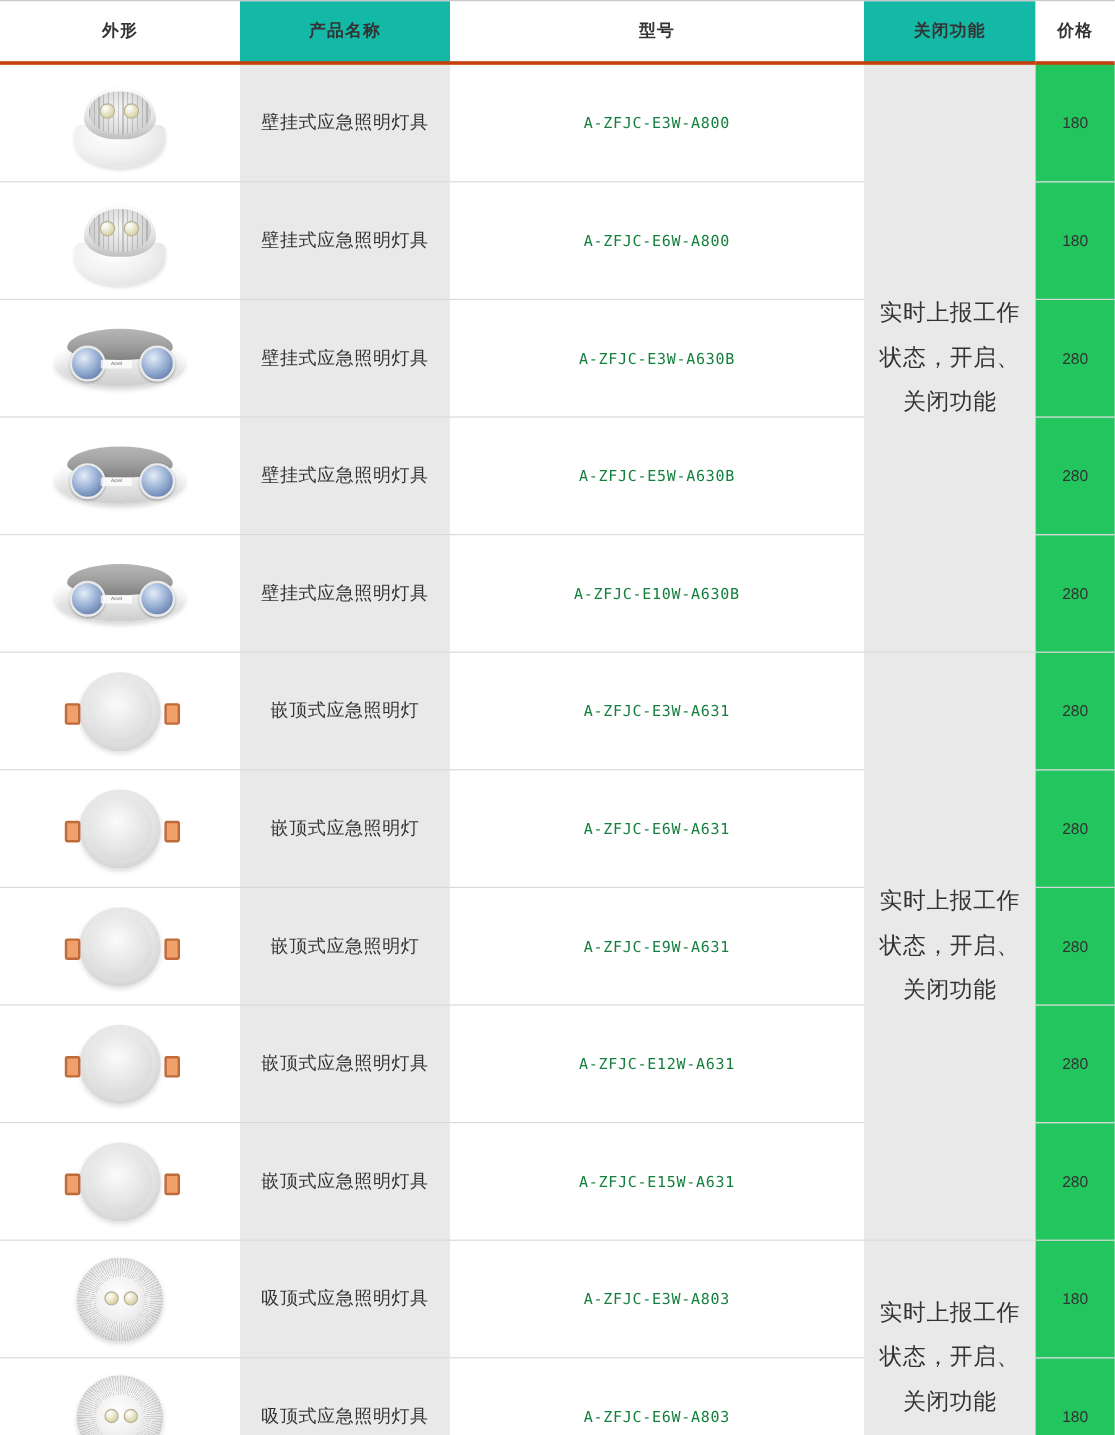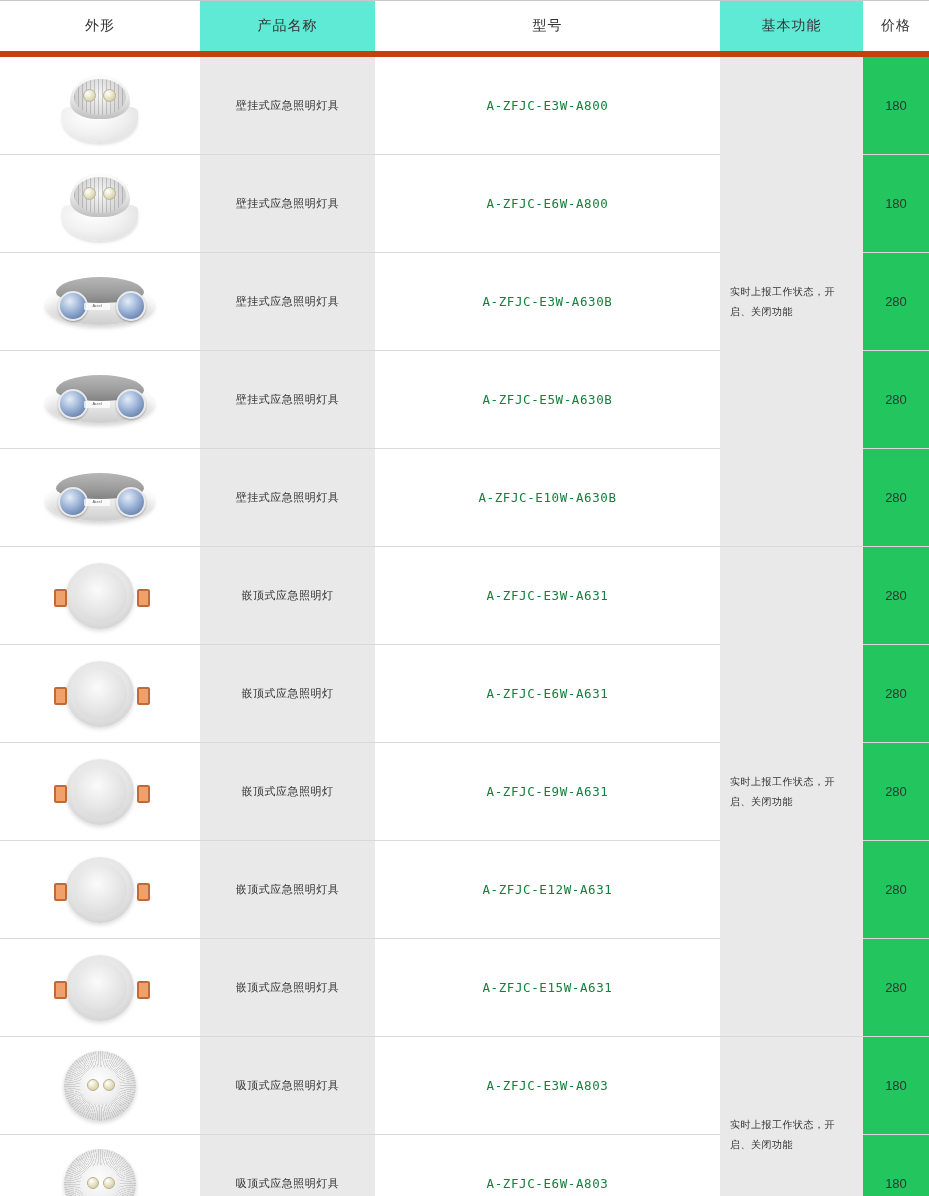--- a/index.html
+++ b/index.html
@@ -24,70 +24,70 @@
     border-collapse: collapse;
     table-layout: fixed;
   }
   table.product-table col.c-img    { width: 200px; }
   table.product-table col.c-name   { width: 175px; }
   table.product-table col.c-model  { width: 345px; }
   table.product-table col.c-func   { width: 143px; }
   table.product-table col.c-price  { width: 66px; }
 
   thead th {
-    font-weight: normal;
+    font-weight: bold;
     font-size: 14px;
     color: #333333;
     height: 48px;
     border-top: 1px solid #c8c8c8;
-    border-bottom: 6px solid #c2410c;
+    border-bottom: 3px solid #c2410c;
     text-align: center;
     vertical-align: middle;
     letter-spacing: 1px;
   }
   thead th.th-img,
   thead th.th-model,
   thead th.th-price {
     background: #ffffff;
   }
   thead th.th-name,
   thead th.th-func {
-    background: #5eead4;
+    background: #14b8a6;
   }
 
   tbody td {
     border-bottom: 1px solid #d9d9d9;
     text-align: center;
     vertical-align: middle;
     font-size: 13px;
     color: #333333;
     padding: 0;
   }
   td.cell-img {
     background: #ffffff;
     height: 97px;
   }
   td.cell-name {
     background: #e9e9e9;
-    font-size: 11px;
+    font-size: 15px;
     letter-spacing: 0.5px;
     margin-left: 10px;
   }
   td.cell-model {
     background: #ffffff;
     font-family: "DejaVu Sans Mono", "Liberation Mono", monospace;
     font-size: 12.5px;
     letter-spacing: 0.6px;
     color: #15803d;
   }
   td.cell-func {
     background: #e9e9e9;
-    font-size: 10px;
+    font-size: 19px;
     line-height: 1.95;
-    text-align: left;
+    text-align: center;
     padding: 0 10px;
     letter-spacing: 0.5px;
     vertical-align: middle;
   }
   td.cell-price {
     background: #22c55e;
     font-size: 13px;
   }
   tbody tr:last-child td { border-bottom: 1px solid #c8c8c8; }
 
@@ -244,21 +244,21 @@
         <col class="c-name">
         <col class="c-model">
         <col class="c-func">
         <col class="c-price">
     </colgroup>
     <thead>
       <tr>
         <th class="th-img">外形</th>
         <th class="th-name">产品名称</th>
         <th class="th-model">型号</th>
-        <th class="th-func">基本功能</th>
+        <th class="th-func">关闭功能</th>
         <th class="th-price">价格</th>
       </tr>
     </thead>
     <tbody>
         <tr>
           <td class="cell-img">
             <div class="art wall-dome">
               <div class="base"></div>
               <div class="head"></div>
               <div class="lamp l"></div>

